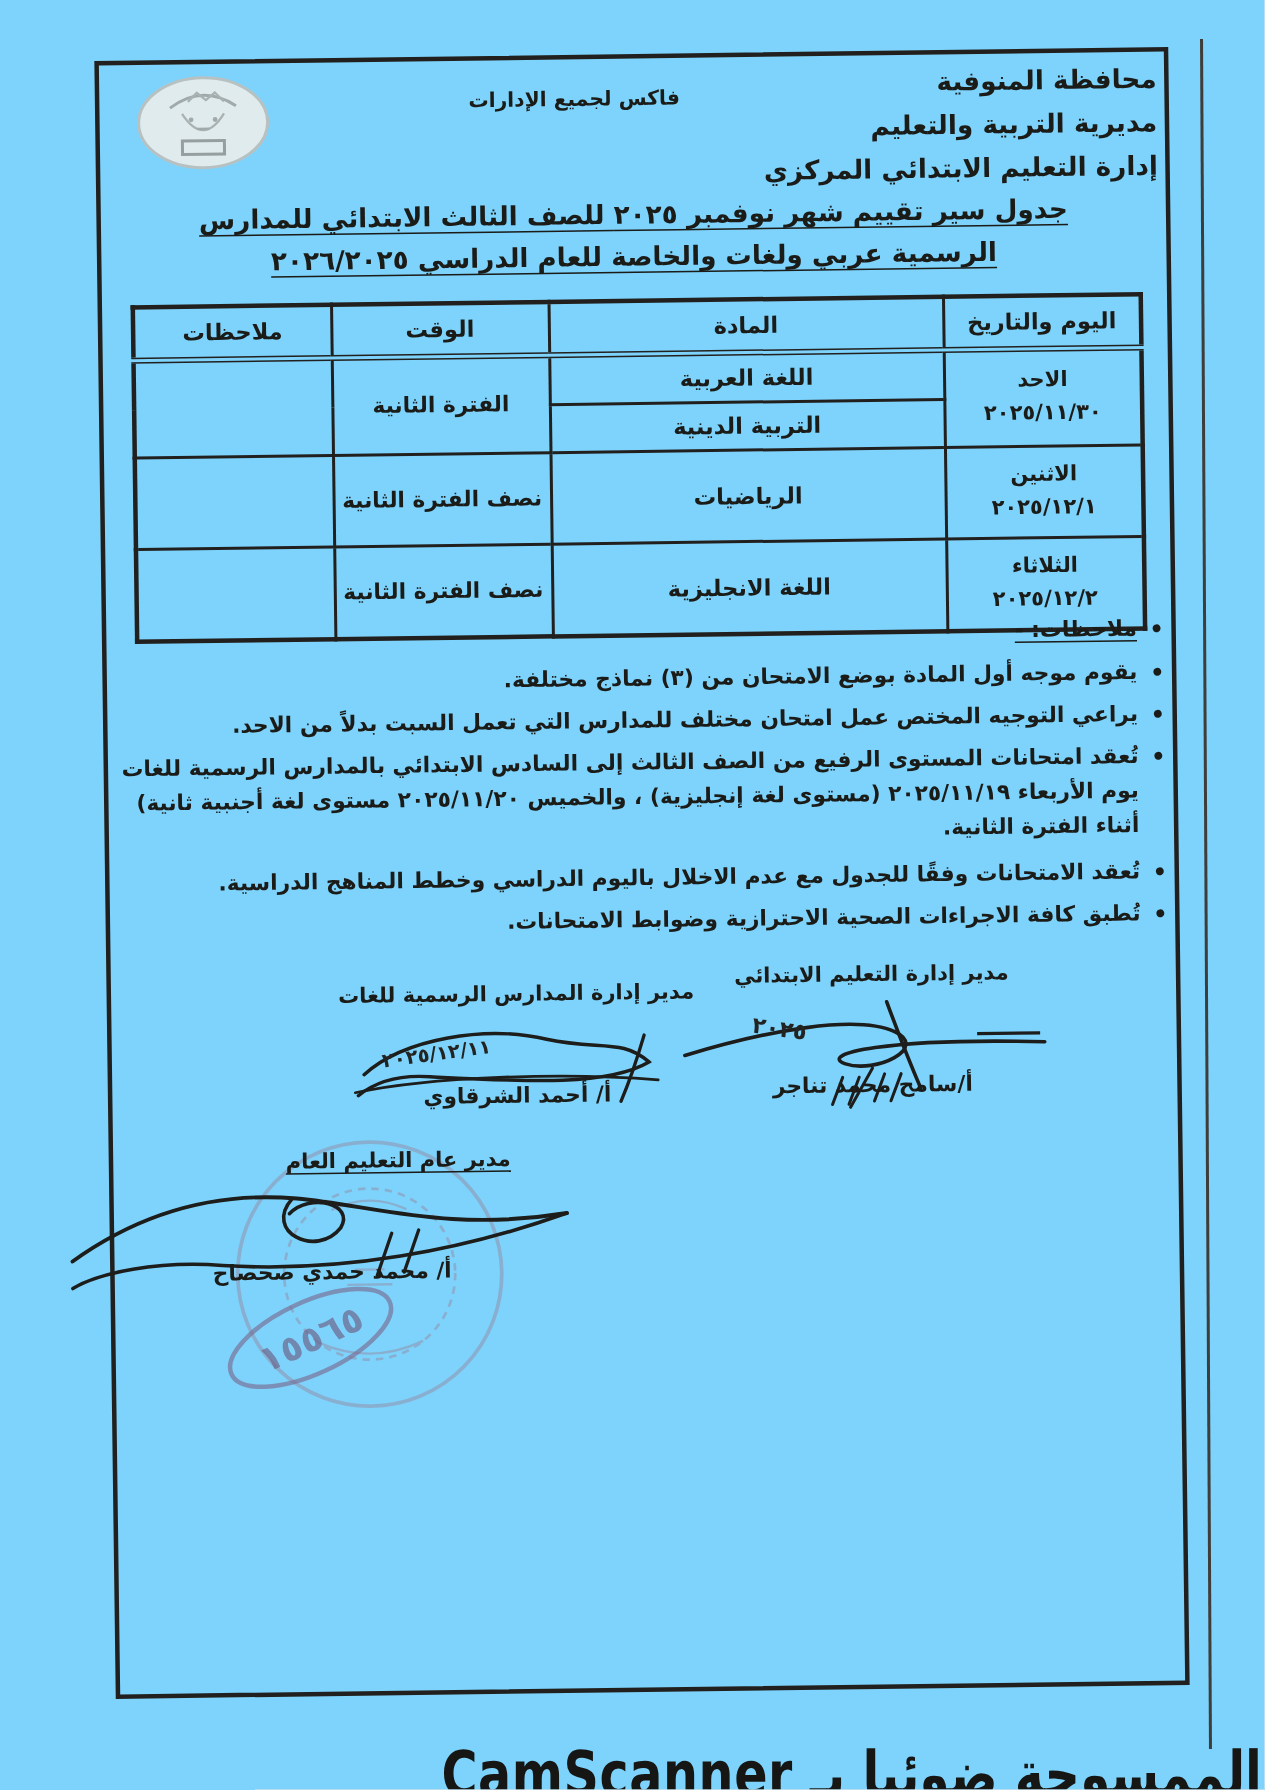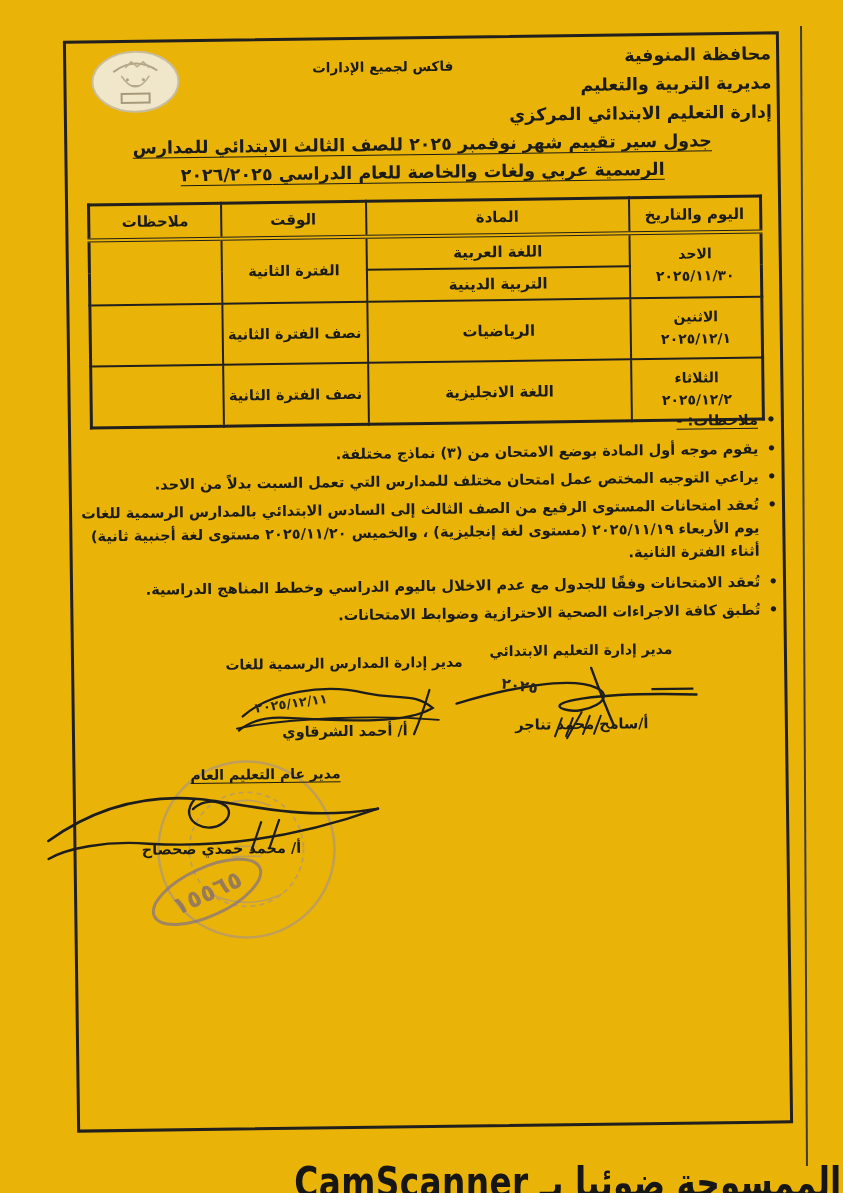--- a/index.html
+++ b/index.html
@@ -1,18 +1,18 @@
 <!DOCTYPE html>
 <html lang="ar"><head>
 <meta charset="utf-8">
 <style>
   html,body{margin:0;padding:0;background:#e8e8e6;}
   .page{
     position:relative;width:843px;height:1193px;margin:0 auto;
-    background:#eab308;overflow:hidden;
+    background:#7dd3fc;overflow:hidden;
     font-family:"DejaVu Sans", sans-serif;color:#1b1b18;
   }
   
   .frame-wrap{
     position:absolute;left:70px;top:36px;width:716px;height:1092px;
     transform:rotate(-0.75deg);direction:rtl;
   }
   .frame-border{position:absolute;inset:0;border:3px solid #22201e;}
   .artifact-line{
     position:absolute;left:803px;top:26px;width:2px;height:1140px;

